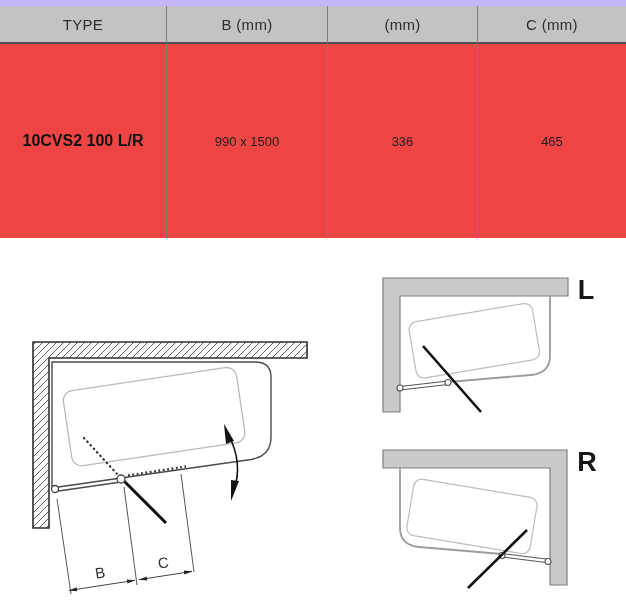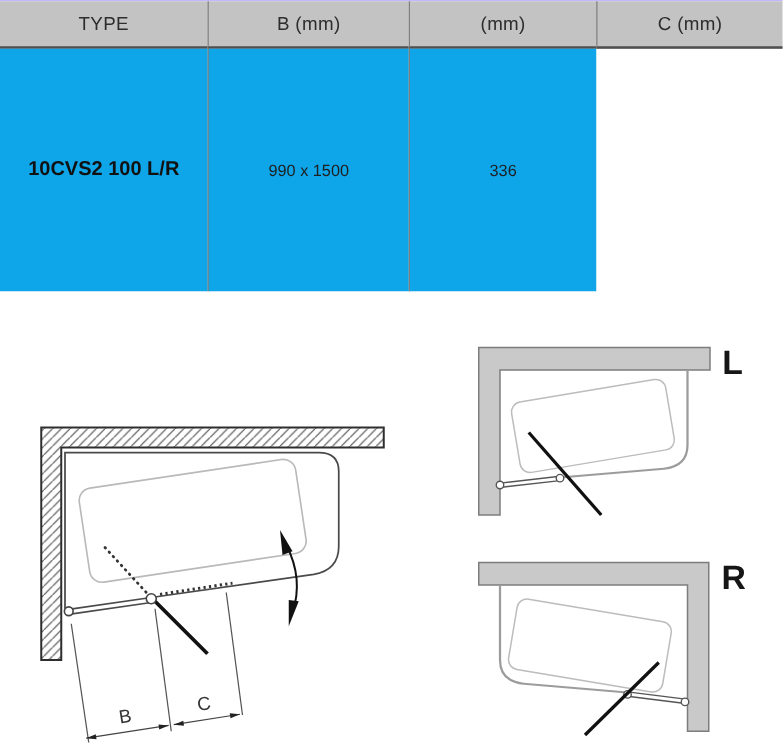--- a/index.html
+++ b/index.html
@@ -6,54 +6,55 @@
   body{
     width:626px;height:600px;position:relative;background:#ffffff;
     font-family:"Liberation Sans", sans-serif;overflow:hidden;
   }
   
   .spec-table{
     position:absolute;left:0;top:0;width:626px;height:172px;
     display:grid;
     grid-template-columns:166px 161px 150px 149px;
     grid-template-rows:38px 194px;
-    border-top:1px solid #c4b5fd;
+    border-top:6px solid #c4b5fd;
     box-sizing:border-box;
   }
   .cell{
     display:flex;align-items:center;justify-content:center;
     box-sizing:border-box;
   }
   .cell.hdr{
     background:#c3c3c3;
     border-bottom:2px solid #4f4f4f;
     font-size:15px;color:#2d2d2d;letter-spacing:.3px;
   }
   .cell.bdy{
-    background:#0ea5e9;color:#1f1f1f;font-size:13px;
+    background:#ef4444;color:#1f1f1f;font-size:13px;
   }
   .cell.sep{border-left:1px solid #7e7e7e;}
   .cell.type-cell{font-weight:bold;font-size:16px;color:#111;}
   
   .diagrams{position:absolute;left:0;top:232px;}
   text.variant-label{font-family:"Liberation Sans",sans-serif;font-weight:bold;font-size:27px;fill:#161616;}
   text.dim-label{font-family:"Liberation Sans",sans-serif;font-size:15px;fill:#333;}
 </style>
 </head>
 <body>
 
 <div class="spec-table">
   <div class="cell hdr">TYPE</div>
   <div class="cell hdr sep">B (mm)</div>
   <div class="cell hdr sep">(mm)</div>
   <div class="cell hdr sep">C (mm)</div>
 
   <div class="cell bdy type-cell">10CVS2 100 L/R</div>
   <div class="cell bdy sep">990 x 1500</div>
   <div class="cell bdy sep">336</div>
+  <div class="cell bdy sep">465</div>
 </div>
 
 <svg class="diagrams" width="626" height="368" viewBox="0 232 626 368" xmlns="http://www.w3.org/2000/svg">
   <defs>
     <pattern id="hatch" patternUnits="userSpaceOnUse" width="7" height="7">
       <path d="M0,7 L7,0" stroke="#4a4a4a" stroke-width="0.9"></path>
     </pattern>
   </defs>
 
   <g>

